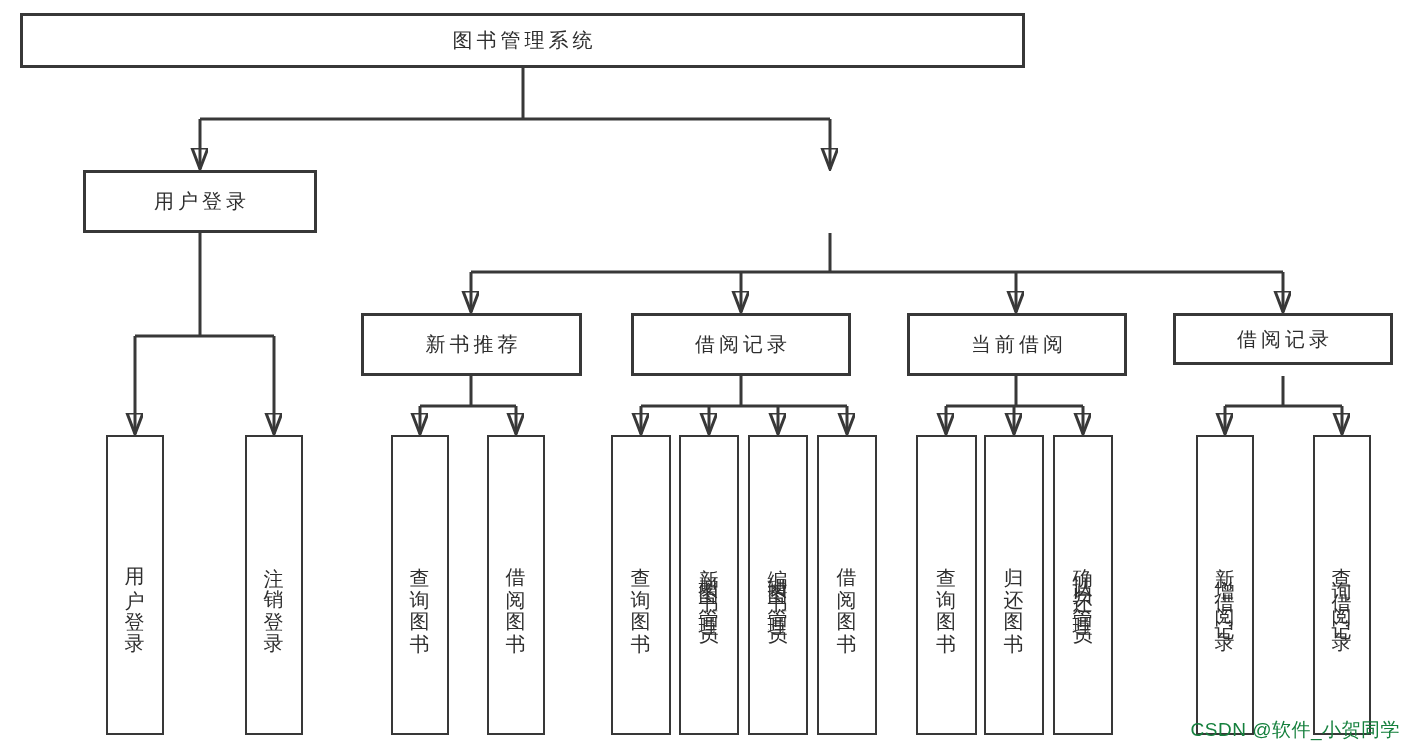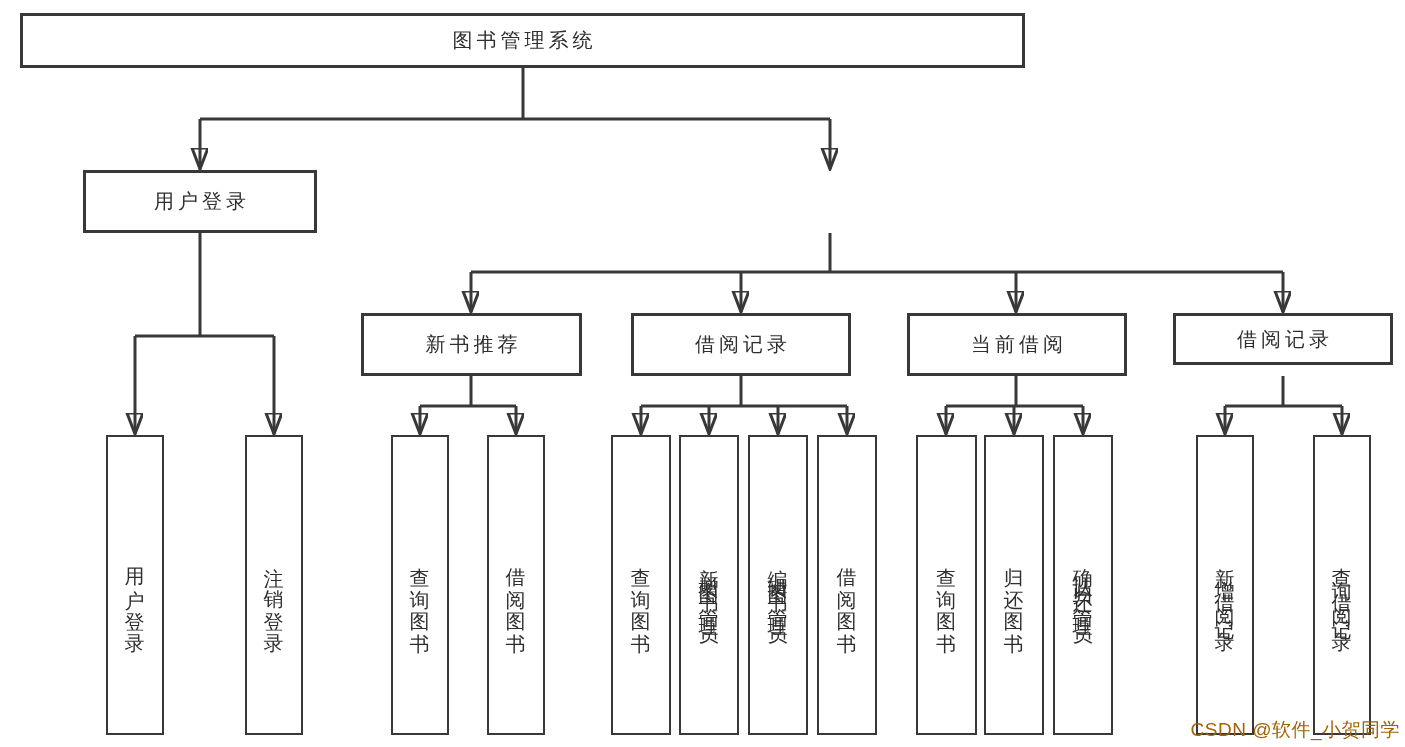--- a/index.html
+++ b/index.html
@@ -67,21 +67,21 @@
   .vbox.sp-tight span {
     letter-spacing: 8px;
     transform: translateY(4px);
   }
   .watermark {
     position: absolute;
     right: 5px;
     bottom: 4px;
     font-size: 19px;
     letter-spacing: 0.5px;
-    color: #a16207;
+    color: #15803d;
     z-index: 3;
     white-space: nowrap;
   }
 </style>
 </head>
 <body>
 
 <div class="canvas">
 
   <svg class="connectors" viewBox="0 0 1405 747" xmlns="http://www.w3.org/2000/svg">

